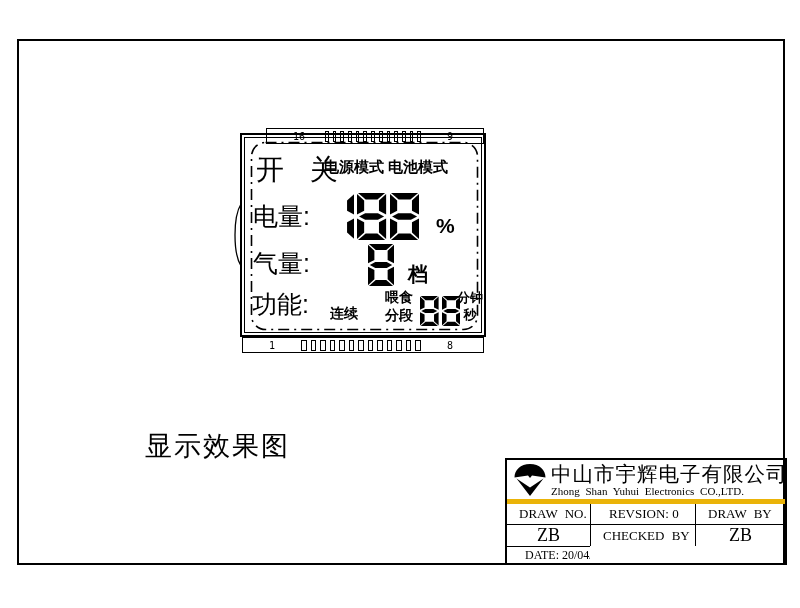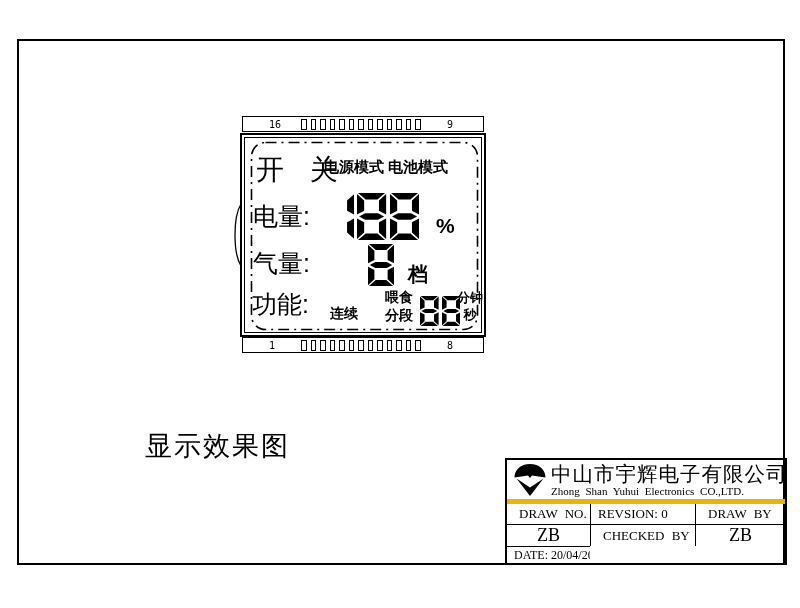--- a/index.html
+++ b/index.html
@@ -7,21 +7,21 @@
          font-family:"Liberation Sans","DejaVu Sans",sans-serif;color:#000;}
   .abs{position:absolute;}
 
   
   .frame{position:absolute;left:17px;top:39px;width:768px;height:526px;border:2px solid #000;box-sizing:border-box;}
 
   
   .module{position:absolute;left:240px;top:116px;width:246px;height:237px;}
   .pinstrip{position:absolute;left:2px;right:2px;height:16px;border:1px solid #000;box-sizing:border-box;background:#fff;
             display:flex;align-items:center;}
-  .pinstrip.top{top:0;}
+  .pinstrip.top{top:12px;margin-left:24px;}
   .pinstrip.bottom{top:221px;}
   .pinlabel{position:absolute;top:1px;font-size:10px;line-height:13px;font-family:"DejaVu Sans Mono","Liberation Mono",monospace;}
   .pinlabel.l{left:26px;}
   .pinlabel.r{right:30px;}
   .pins{position:absolute;left:58px;right:62px;top:1px;bottom:1px;display:flex;justify-content:center;align-items:center;gap:4px;}
   .pins>i{display:block;width:9px;height:11px;border:1px solid #000;box-sizing:border-box;background:#fff;}
 
   .mbody{position:absolute;left:0;top:17px;width:246px;height:204px;border:2px solid #000;box-sizing:border-box;}
   .mbody .inner{position:absolute;left:2px;top:2px;right:2px;bottom:2px;border:1px solid #000;}
 
@@ -52,21 +52,21 @@
   .co-en{font-size:11px;word-spacing:3px;line-height:12px;white-space:nowrap;}
   .tgrid{position:absolute;left:0;top:44px;right:0;bottom:0;display:grid;
          grid-template-columns:83px 105px 1fr;grid-template-rows:20px 22px 1fr;}
   .tgrid>div{border-left:1px solid #000;border-top:1px solid #000;box-sizing:border-box;
              display:flex;align-items:center;overflow:hidden;white-space:nowrap;}
   .tgrid>div:nth-child(3n+1){border-left:none;}
   .tgrid>div:nth-child(-n+3){border-top:none;}
   .tlabel{padding-left:12px;font-size:13px;word-spacing:4px;}
   .tvalue{justify-content:center;font-size:18px;}
   .tvalue.drawno{font-size:14px;letter-spacing:-0.5px;}
-  .tright{padding-left:7px;font-size:13px;}
+  .tright{padding-left:18px;font-size:13px;}
   .tright.date{font-size:12px;}
 </style>
 </head>
 <body>
 
 <div id="sheet">
 
   <div class="frame"></div>
 
   <div class="module">

